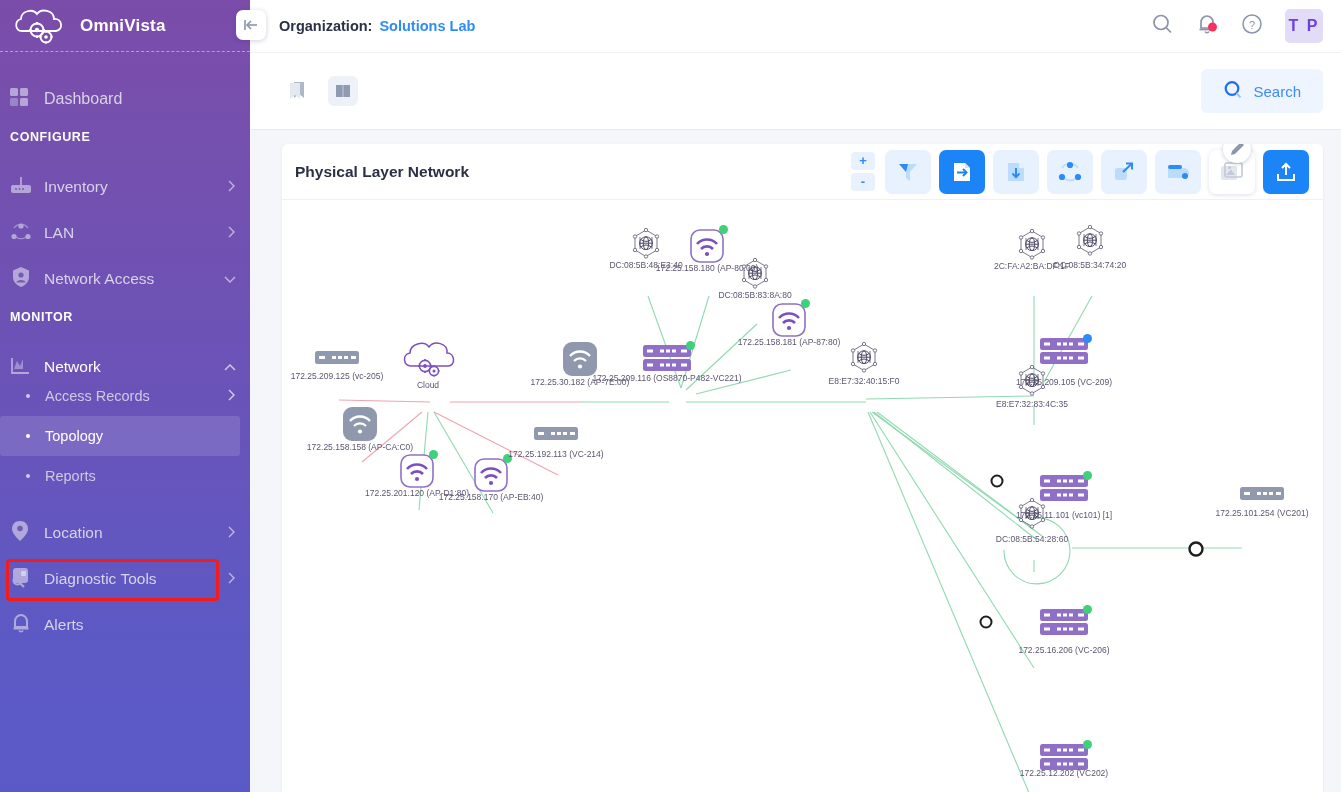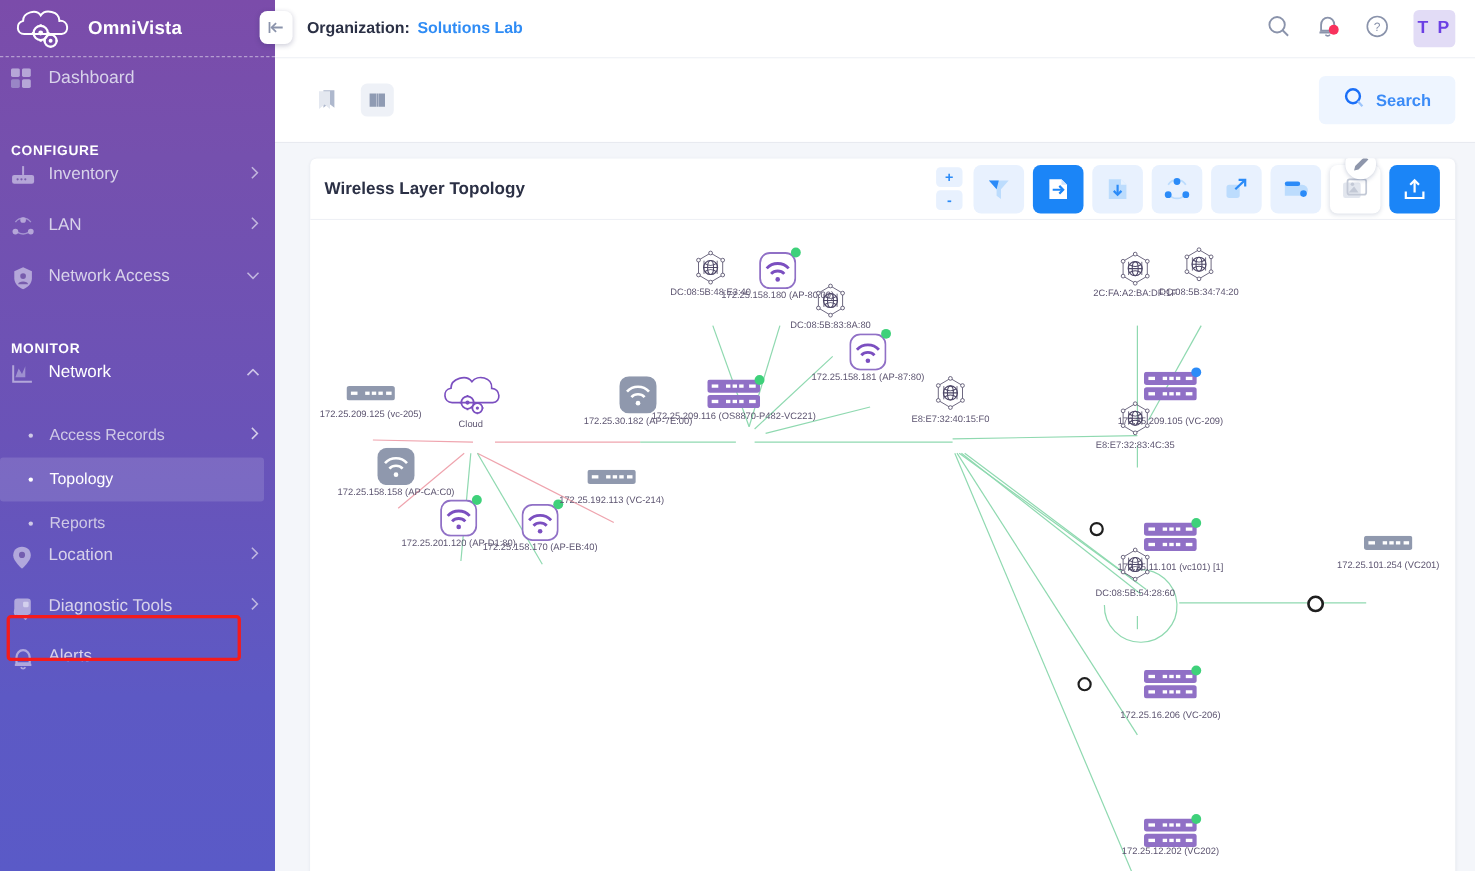--- a/index.html
+++ b/index.html
@@ -27,21 +27,21 @@
   }
   .brand-logo { width: 58px; height: 42px; flex: none; }
   .brand-name { font-size: 17px; font-weight: bold; letter-spacing: .2px; }
 
   .nav-section-label {
     font-size: 12.5px; font-weight: bold; letter-spacing: .6px;
     color: #ffffff; padding: 0 0 0 10px; margin-top: 22px; margin-bottom: 6px;
   }
   .nav-item {
     position: relative;
-    display: flex; align-items: flex-start;
+    display: flex; align-items: flex-end;
     height: 46px; padding-left: 10px; padding-right: 14px;
     color: #d8d2ea; font-size: 15.5px;
     cursor: pointer;
   }
   .nav-item .ni-icon { width: 34px; flex: none; display: flex; align-items: center; justify-content: flex-start; opacity: .72; }
   .nav-item .ni-label { flex: 1 1 auto; }
   .nav-item .ni-arrow { flex: none; opacity: .8; }
   .nav-item.first { margin-top: 10px; }
 
   .sub-item {
@@ -96,21 +96,21 @@
   }
   .sh-icon-btn {
     width: 30px; height: 30px; border-radius: 6px;
     display: flex; align-items: center; justify-content: center;
     cursor: pointer; margin-right: 16px;
   }
   .sh-icon-btn.boxed { background: #eef1f7; }
   .search-btn {
     margin-left: auto;
     display: flex; align-items: center; gap: 10px;
-    background: #eef5ff; color: #3b8bf7; font-size: 15px; font-weight: bold;
+    background: #eef5ff; color: #3b8bf7; font-size: 15px; font-weight: normal;
     border-radius: 6px; height: 44px; padding: 0 22px; cursor: pointer;
   }
   .site-btn {
     margin-left: 12px;
     display: flex; align-items: center; gap: 7px;
     background: #1b85f7; color: #fff; font-size: 15px; font-weight: bold;
     border-radius: 6px; height: 44px; padding: 0 22px; cursor: pointer;
   }
 
   
@@ -407,21 +407,21 @@
       </span>
       <span>Search</span>
     </div>
 
   </div>
 
   <div id="content">
     <div id="panel">
 
       <div id="panel-header">
-        <span id="panel-title">Wireless Layer Topology</span>
+        <span id="panel-title">Physical Layer Network</span>
 
         <div id="toolbar">
           <div class="zoom-stack">
             <div class="zoom-btn">+</div>
             <div class="zoom-btn">-</div>
           </div>
 
           <div class="tb-btn">
             <svg width="24" height="24" viewBox="0 0 24 24">
               <path d="M3 4 H21 L14 12 V21 L10 18 V12 Z" fill="#bcdcfd"></path>

